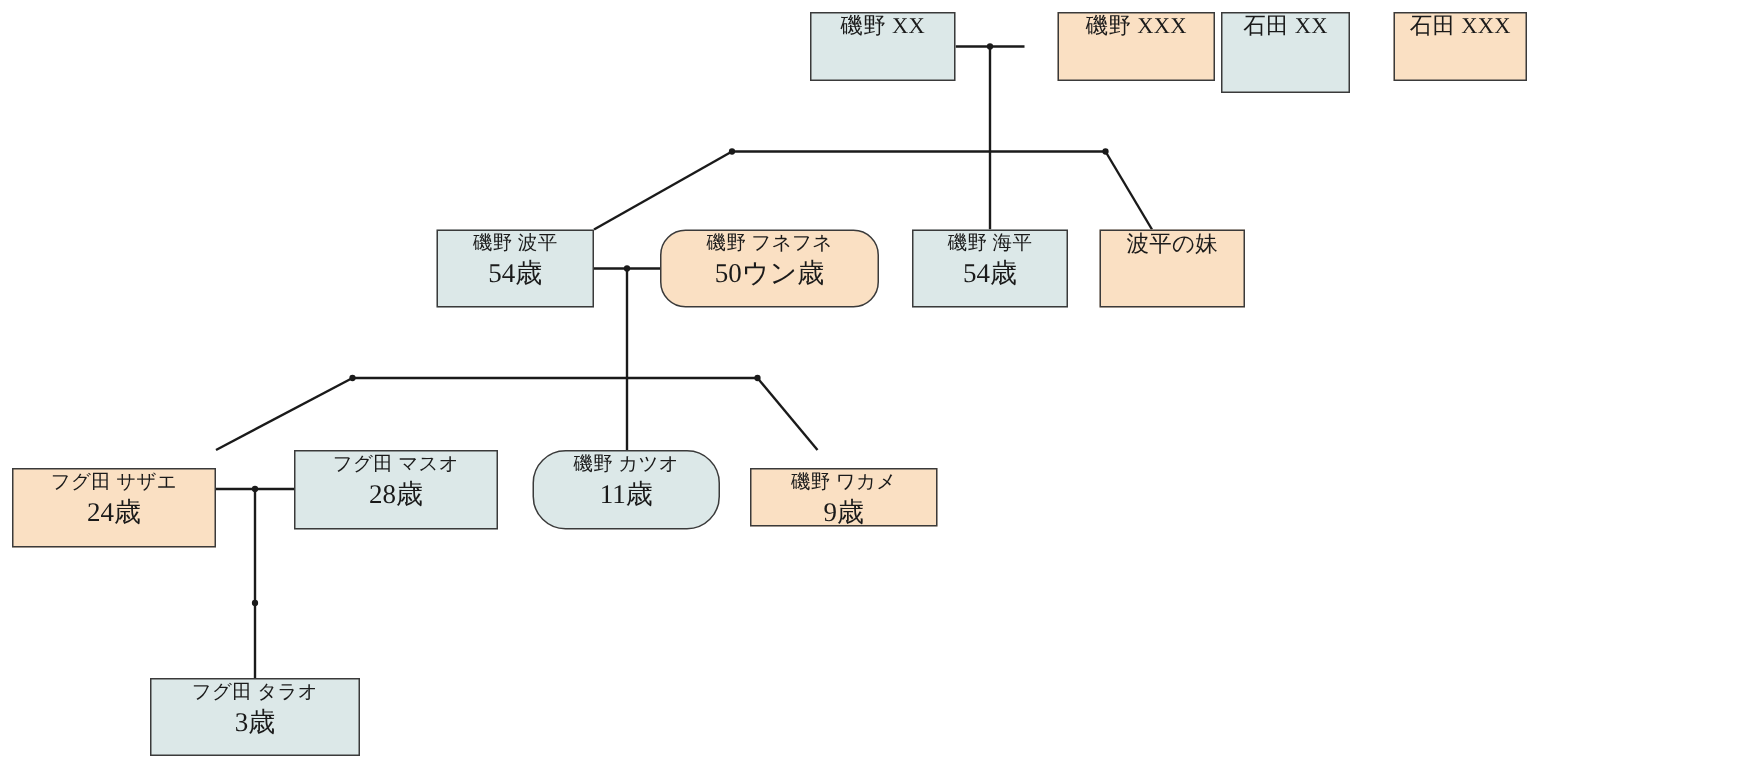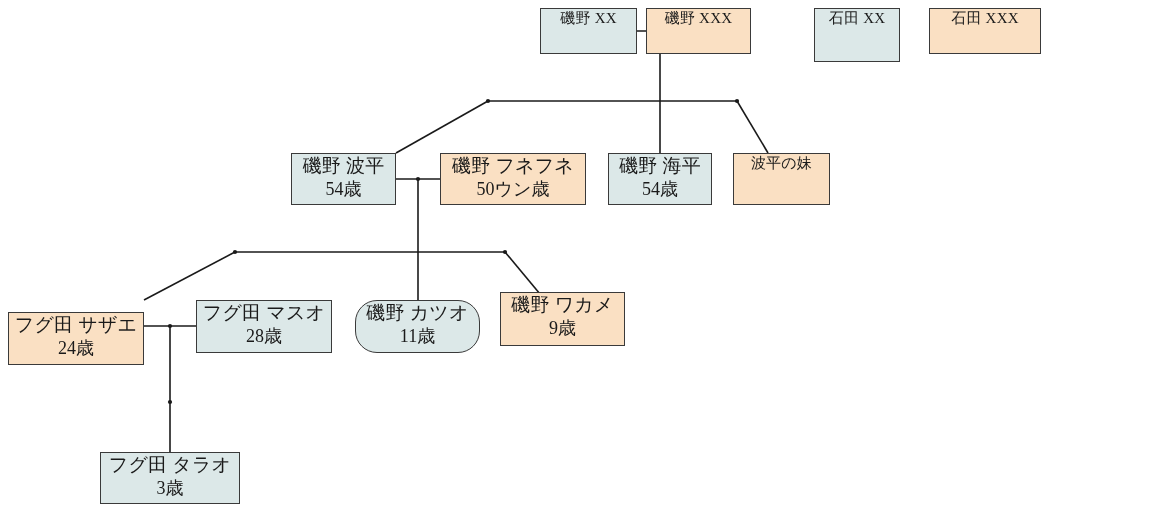--- a/index.html
+++ b/index.html
@@ -32,21 +32,21 @@
     display: flex;
     flex-direction: column;
     align-items: center;
     justify-content: flex-start;
     text-align: center;
     color: #1a1a1a;
     line-height: 1.28;
     z-index: 2;
   }
   .node .nm {
-    font-size: 19px;
+    font-size: 13px;
     white-space: nowrap;
     letter-spacing: 0.2px;
   }
   .node .ag {
     font-size: 18px;
     white-space: nowrap;
   }
   .node.single .nm {
     font-size: 15px;
   }
@@ -97,34 +97,34 @@
       <circle cx="235" cy="252" r="2.1"></circle>
       <circle cx="505" cy="252" r="2.1"></circle>
       <circle cx="170" cy="326" r="2.1"></circle>
       <circle cx="170" cy="402" r="2.1"></circle>
     </g>
   </svg>
 
 <div class="node fill-blue single" style="left: 540px; top: 8px; width: 97px; height: 46px;">
       <div class="nm">磯野 XX</div>
     </div>
-    <div class="node fill-orange single" style="left: 646px; top: 8px; width: 105px; height: 46px;">
+    <div class="node fill-orange single" style="left: 705px; top: 8px; width: 105px; height: 46px;">
       <div class="nm">磯野 XXX</div>
     </div>
     <div class="node fill-blue single" style="left: 814px; top: 8px; width: 86px; height: 54px;">
       <div class="nm">石田 XX</div>
     </div>
-    <div class="node fill-orange single" style="left: 929px; top: 8px; width: 112px; height: 46px;">
+    <div class="node fill-orange single" style="left: 929px; top: 8px; width: 89px; height: 46px;">
       <div class="nm">石田 XXX</div>
     </div>
     <div class="node fill-blue" style="left: 291px; top: 153px; width: 105px; height: 52px;">
       <div class="nm">磯野 波平</div>
       <div class="ag">54歳</div>
     </div>
-    <div class="node fill-orange" style="left: 440px; top: 153px; width: 146px; height: 52px;">
+    <div class="node fill-orange" style="left: 440px; top: 153px; width: 146px; height: 52px; border-radius: 17px;">
       <div class="nm">磯野 フネフネ</div>
       <div class="ag">50ウン歳</div>
     </div>
     <div class="node fill-blue" style="left: 608px; top: 153px; width: 104px; height: 52px;">
       <div class="nm">磯野 海平</div>
       <div class="ag">54歳</div>
     </div>
     <div class="node fill-orange single" style="left: 733px; top: 153px; width: 97px; height: 52px;">
       <div class="nm">波平の妹</div>
     </div>
@@ -133,21 +133,21 @@
       <div class="ag">24歳</div>
     </div>
     <div class="node fill-blue" style="left: 196px; top: 300px; width: 136px; height: 53px;">
       <div class="nm">フグ田 マスオ</div>
       <div class="ag">28歳</div>
     </div>
     <div class="node fill-blue" style="left: 355px; top: 300px; width: 125px; height: 53px; border-radius: 22px;">
       <div class="nm">磯野 カツオ</div>
       <div class="ag">11歳</div>
     </div>
-    <div class="node fill-orange" style="left: 500px; top: 292px; width: 125px; height: 54px;">
+    <div class="node fill-orange" style="left: 500px; top: 312px; width: 125px; height: 39px;">
       <div class="nm">磯野 ワカメ</div>
       <div class="ag">9歳</div>
     </div>
     <div class="node fill-blue" style="left: 100px; top: 452px; width: 140px; height: 52px;">
       <div class="nm">フグ田 タラオ</div>
       <div class="ag">3歳</div>
     </div>
   </div>
 
 </body></html>

